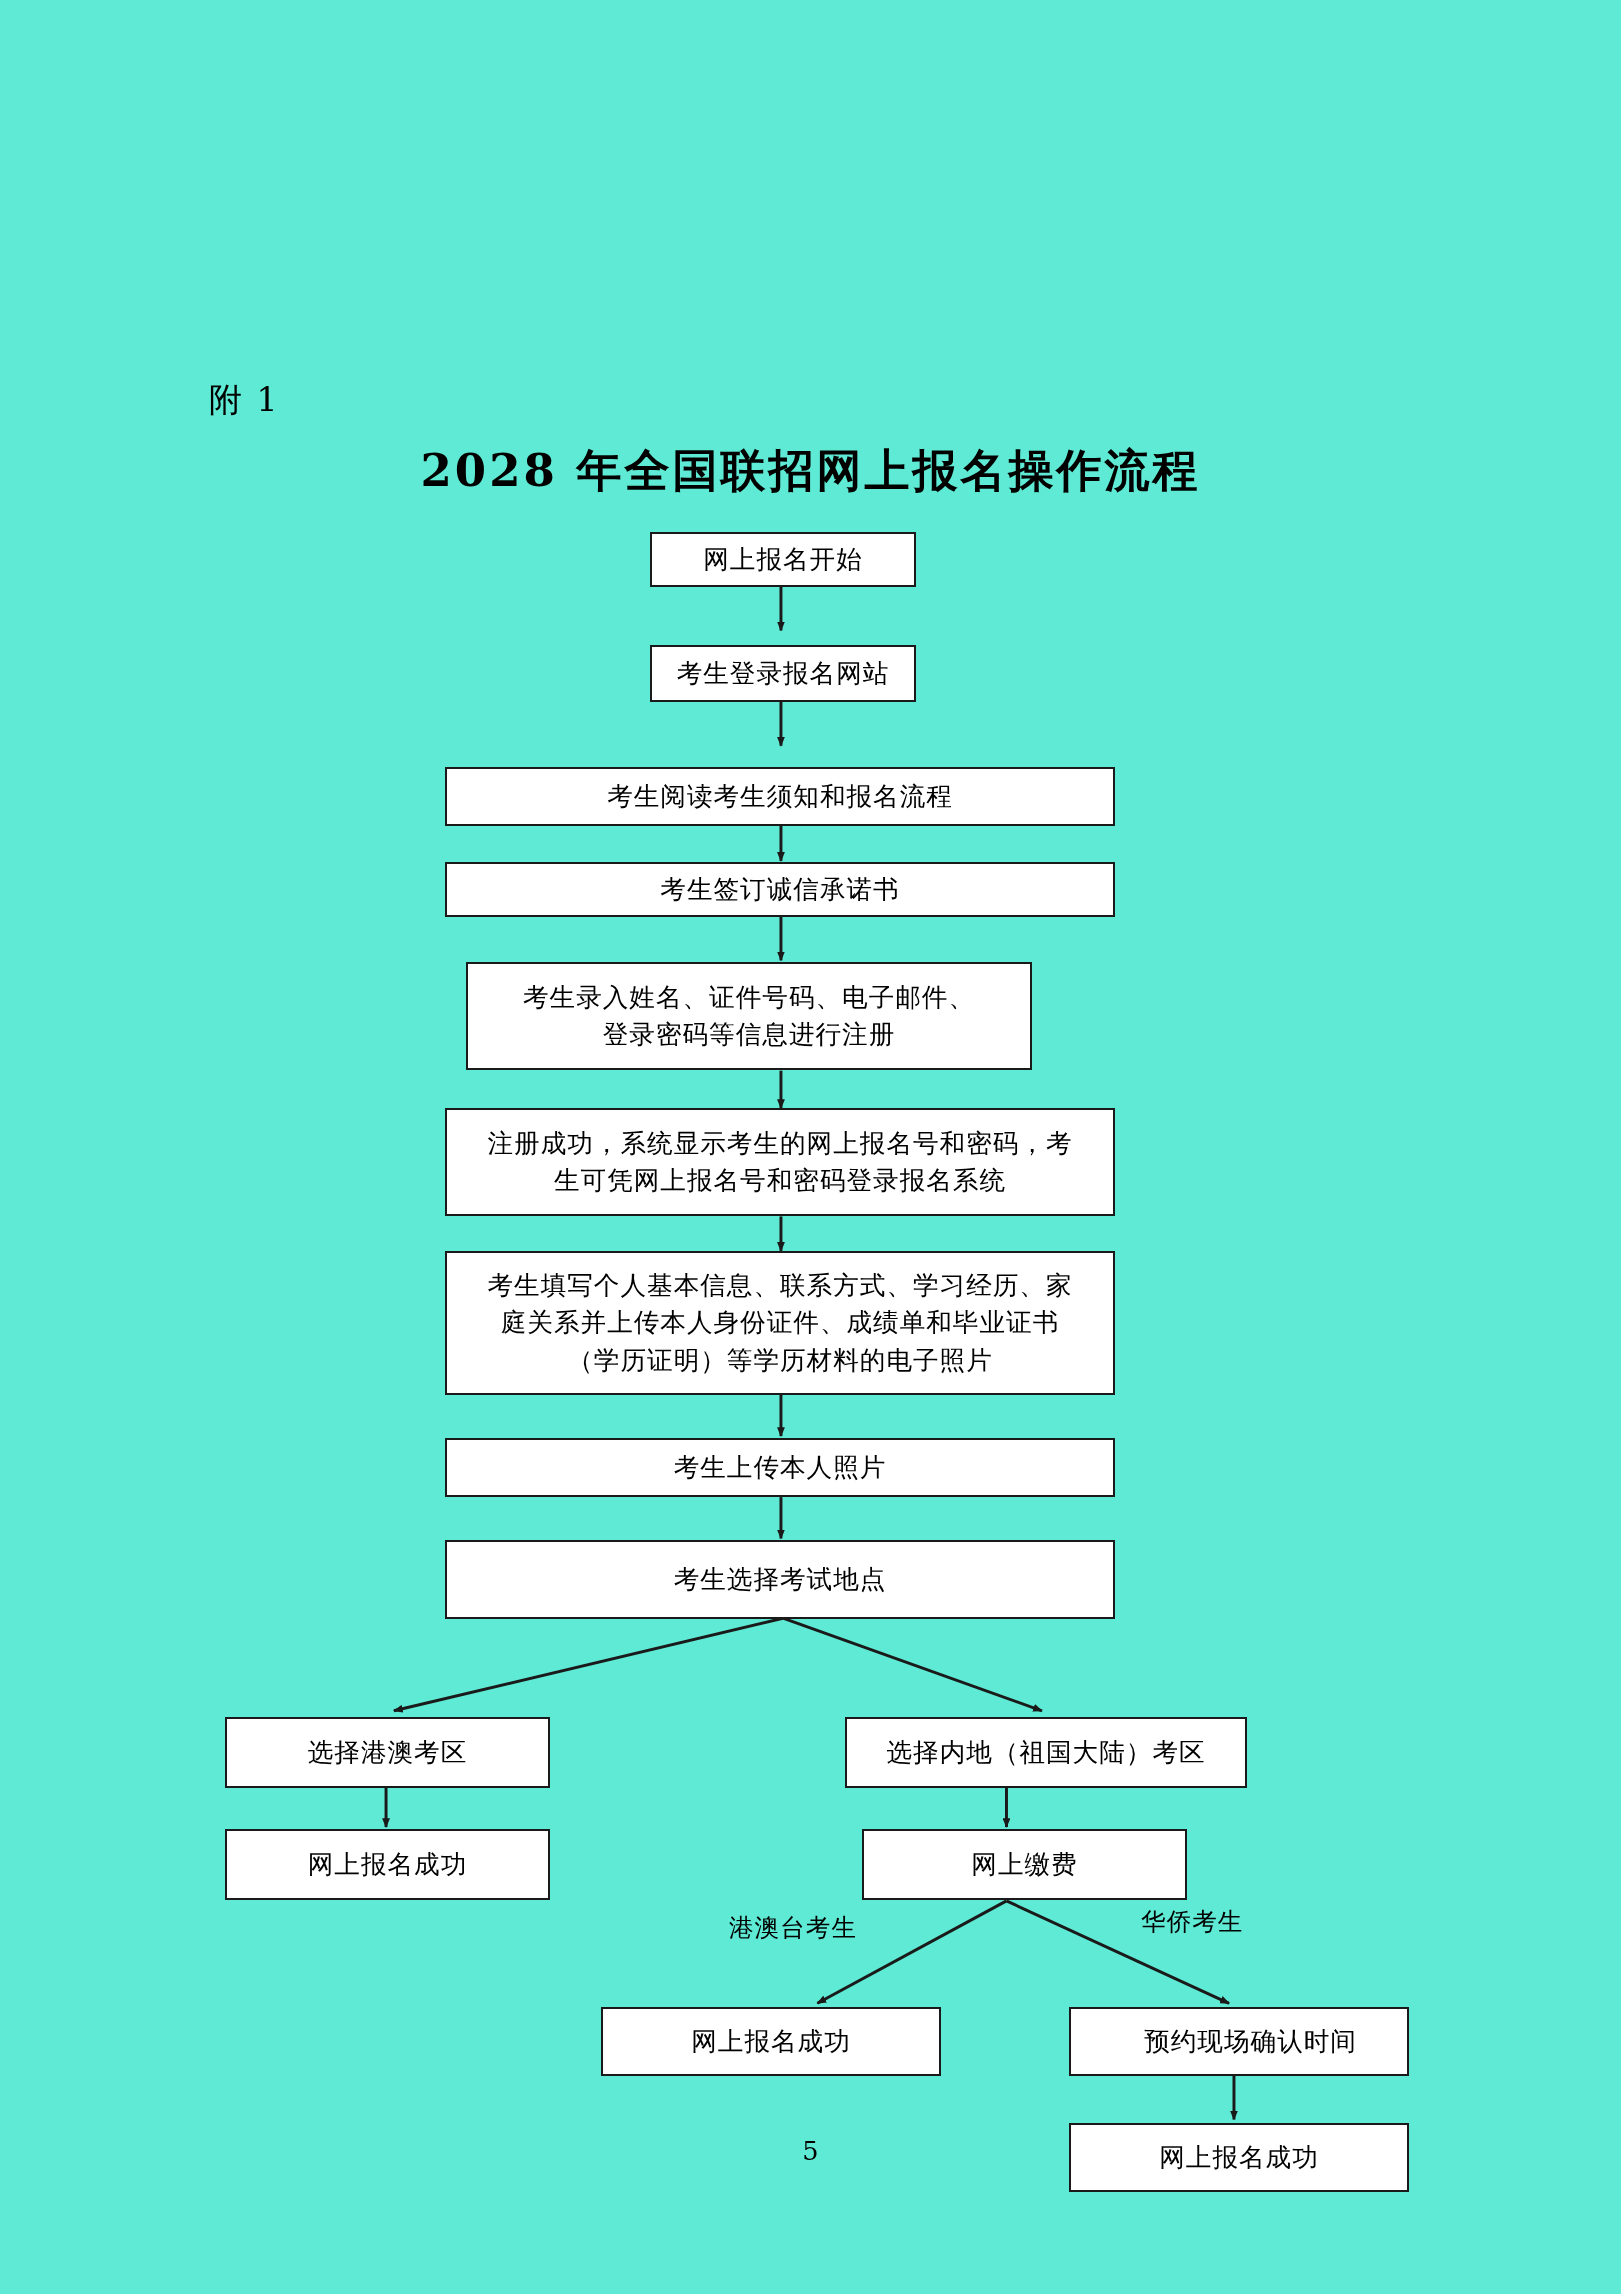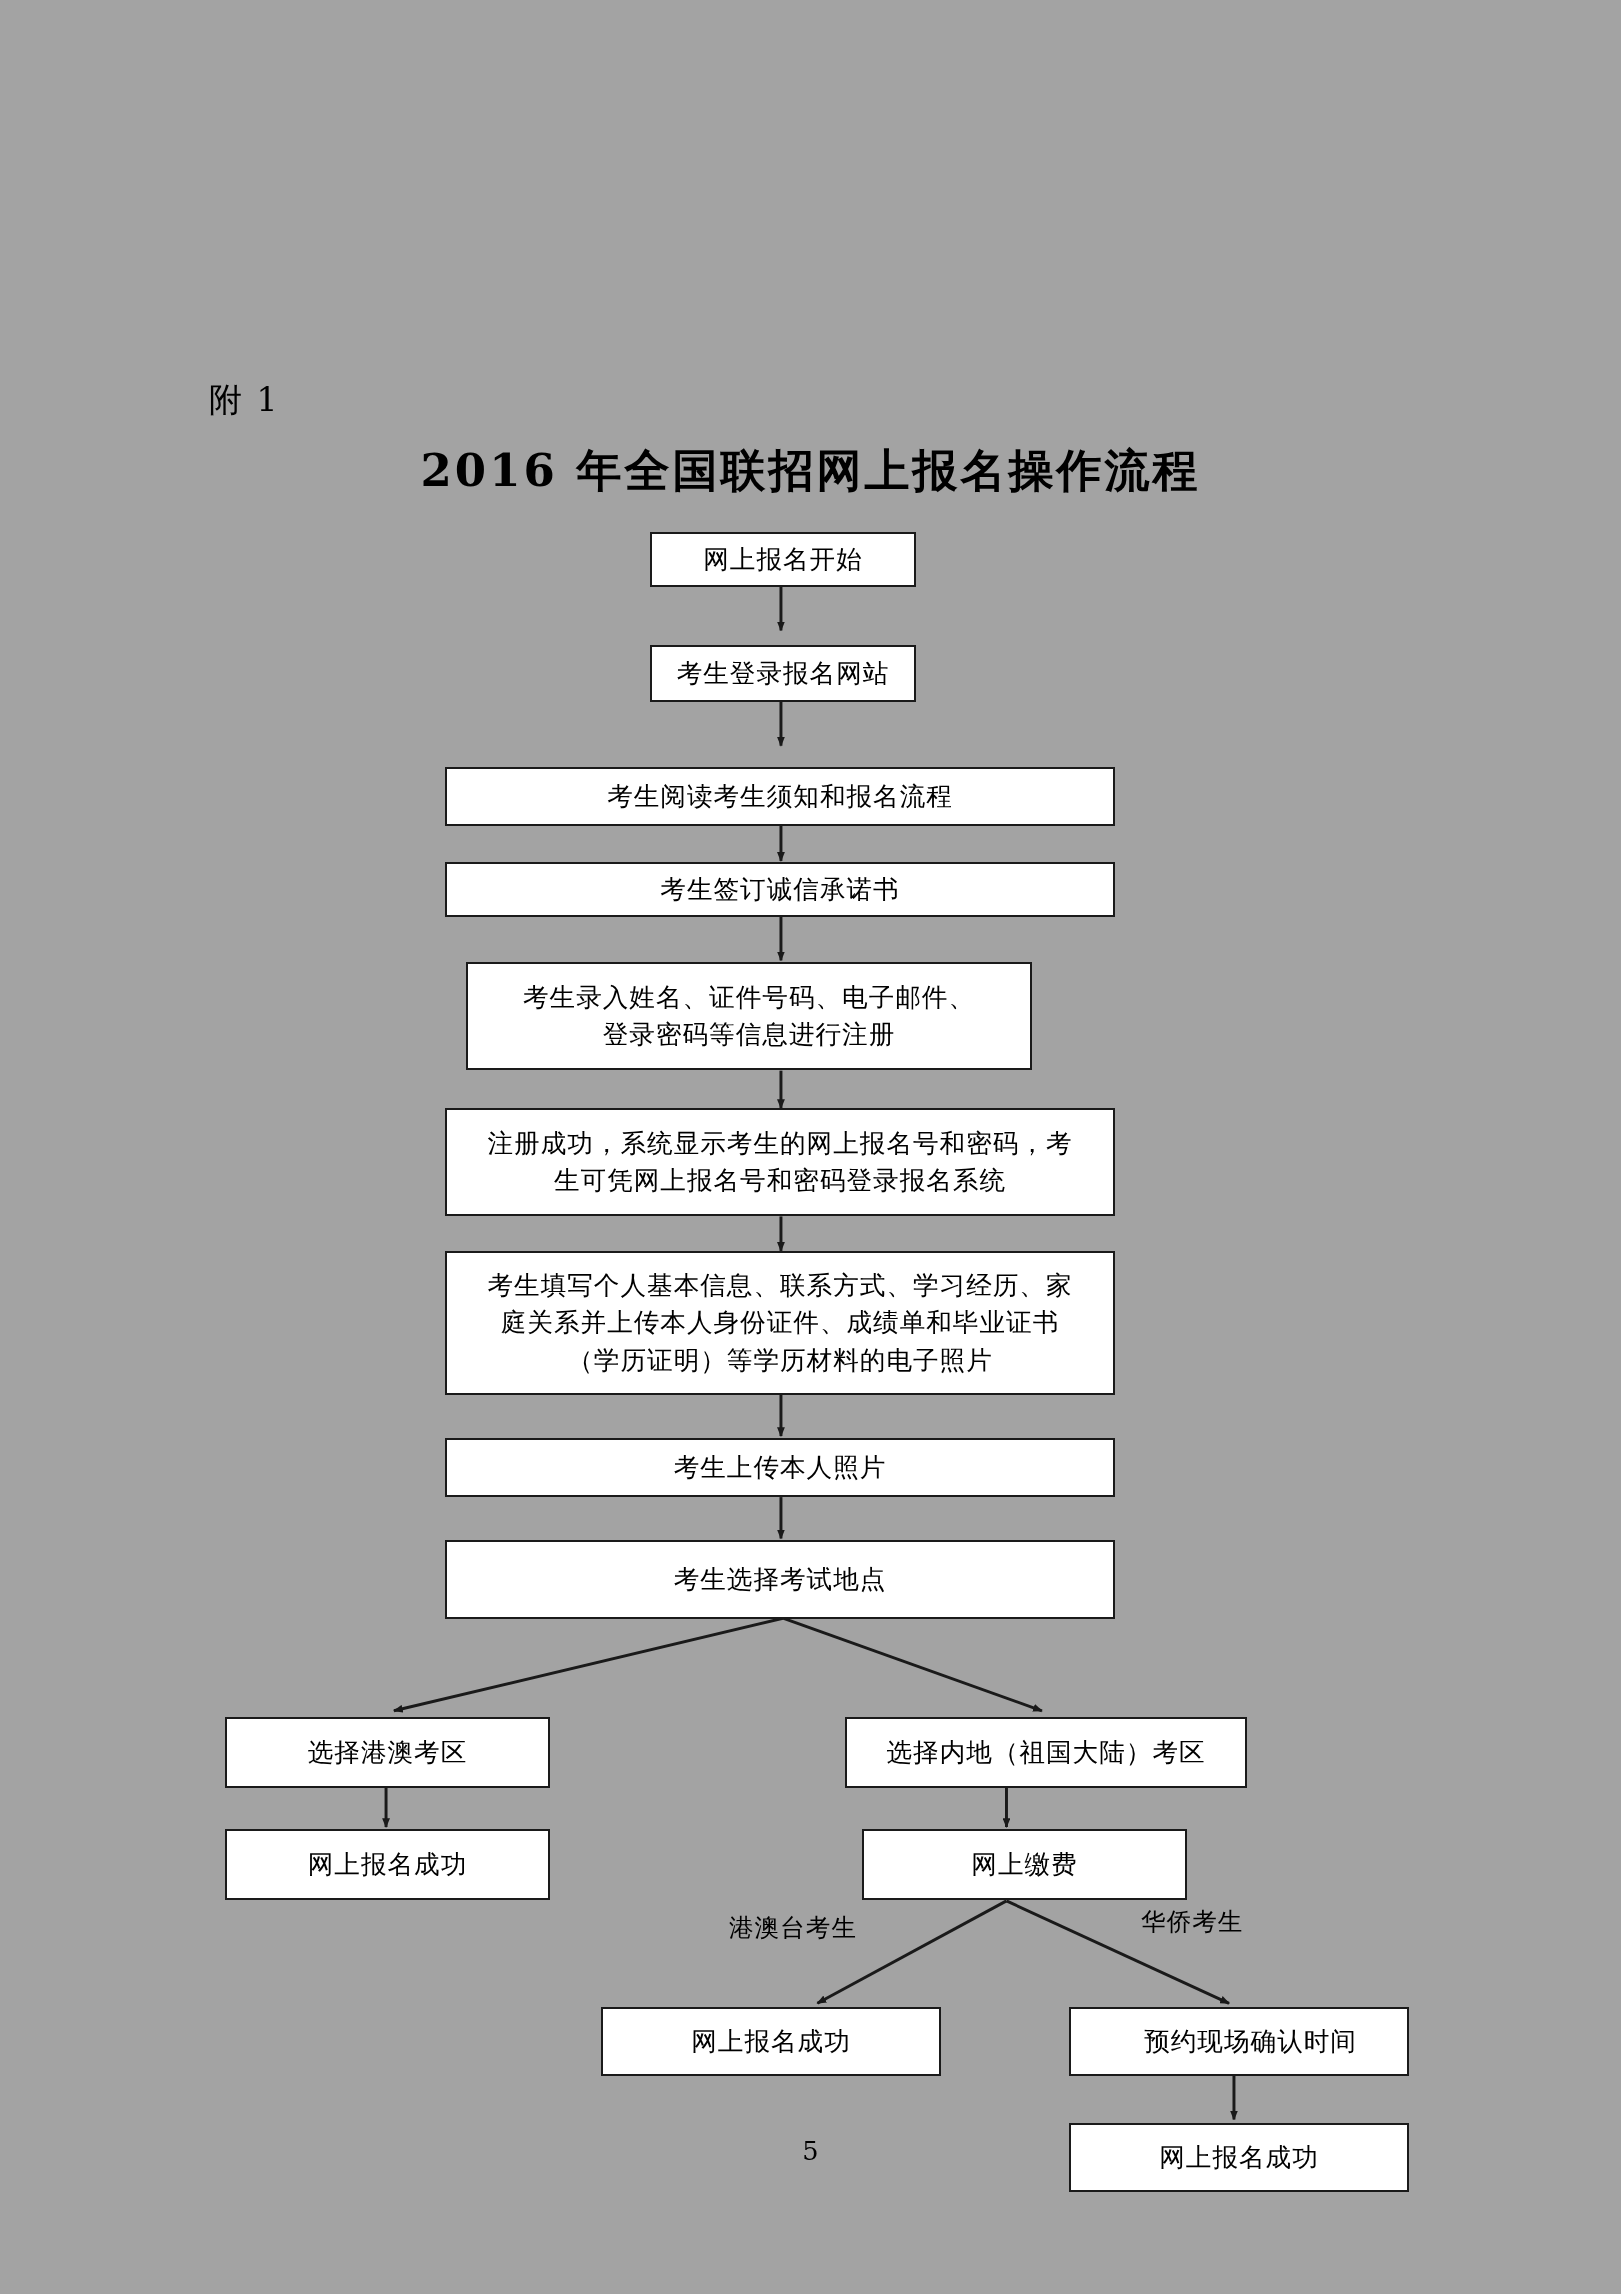--- a/index.html
+++ b/index.html
@@ -8,21 +8,21 @@
     background: #ffffff;
   }
   body {
     font-family: "DejaVu Serif", "Liberation Serif", serif;
     color: #000000;
   }
   #page {
     position: relative;
     width: 1621px;
     height: 2294px;
-    background: #a3a3a3;
+    background: #5eead4;
     overflow: hidden;
   }
   #flow-svg {
     position: absolute;
     left: 0;
     top: 0;
     width: 1621px;
     height: 2294px;
   }
   .attach-label {
@@ -88,21 +88,21 @@
     white-space: nowrap;
   }
 </style>
 </head>
 <body>
 
 <div id="page">
 
   <div class="attach-label">附 1</div>
 
-  <div class="doc-title">2016 年全国联招网上报名操作流程</div>
+  <div class="doc-title">2028 年全国联招网上报名操作流程</div>
 
   <svg id="flow-svg" viewBox="0 0 1646 2329" xmlns="http://www.w3.org/2000/svg">
     <defs>
       <marker id="arrowhead" markerWidth="10" markerHeight="8" refX="9" refY="4" orient="auto" markerUnits="userSpaceOnUse">
         <path d="M0,0 L10,4 L0,8 z" fill="#1a1a1a"></path>
       </marker>
     </defs>
     <g stroke="#1a1a1a" stroke-width="3" fill="none" marker-end="url(#arrowhead)">
       <line x1="793" y1="595" x2="793" y2="640"></line>
       <line x1="793" y1="712" x2="793" y2="757"></line>

